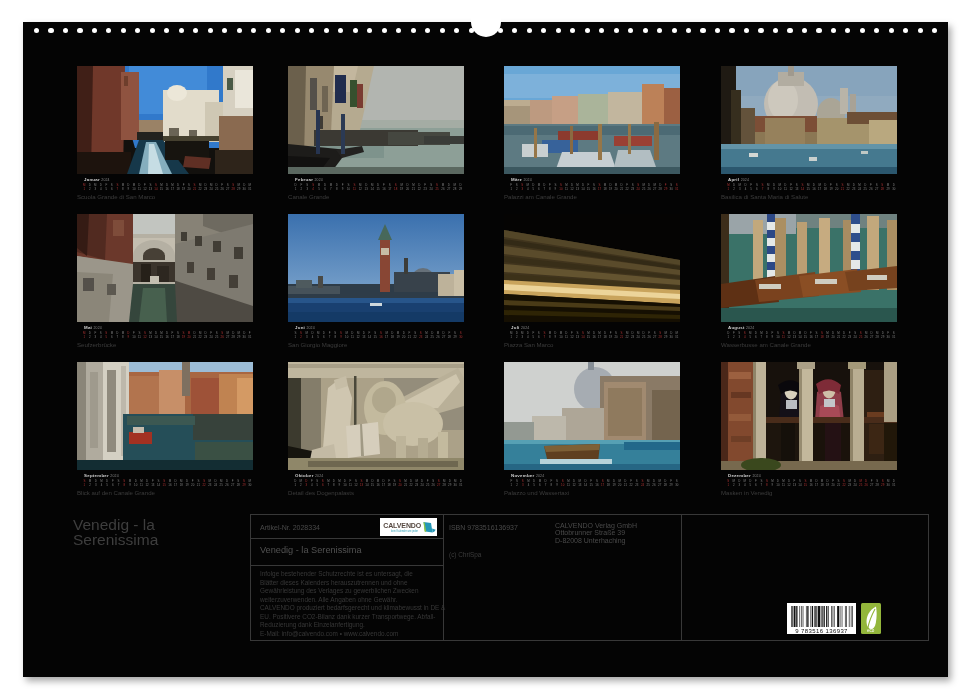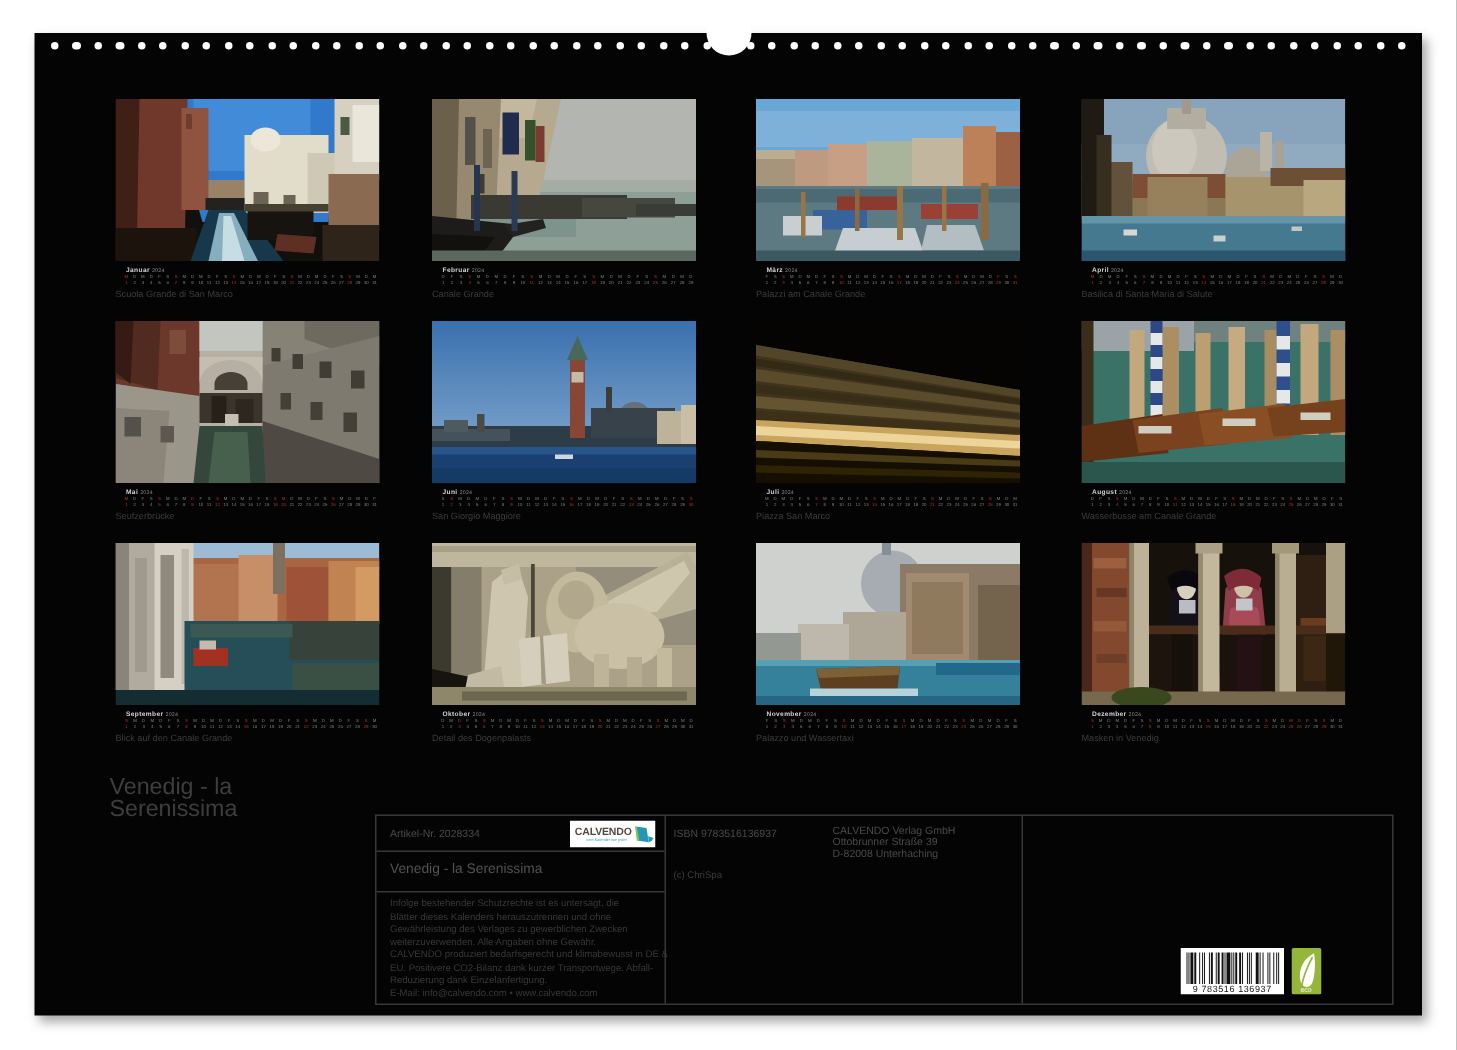--- a/index.html
+++ b/index.html
@@ -14,21 +14,21 @@
 .mn { position:absolute; left:14px; top:6px; font-size:8.8px; letter-spacing:0.3px; color:#d2d2d2; white-space:nowrap; }
 .mn b { font-weight:bold; letter-spacing:0.5px; }
 .mn span { font-size:7px; color:#888; }
 .cr { position:absolute; left:9px; top:18.6px; width:342px; display:flex; justify-content:space-between;
   font-size:5.8px; color:#808080; line-height:7px; }
 .cr.c2 { top:26.2px; }
 .cr i { font-style:normal; flex:1 1 0; text-align:center; }
 .cr i.rd { color:#b13434; }
 .cap { position:absolute; left:0; top:126.5px; font-size:6.1px; color:#3d3d3d; white-space:nowrap; }
 .title { position:absolute; left:50px; top:495px; font-size:15.5px; line-height:15px; color:#3e3e3e; }
-.tbl { position:absolute; left:227px; top:521px; width:679px; height:127px; border:1px solid #383838; }
+.tbl { position:absolute; left:227px; top:492px; width:679px; height:127px; border:1px solid #383838; }
 .vline { position:absolute; top:0; bottom:0; width:1px; background:#383838; }
 .hline { position:absolute; left:0; width:192px; height:1px; background:#383838; }
 .t { position:absolute; white-space:nowrap; }
 </style></head>
 <body>
 <div class="page">
 <b class="hl" style="left:10.9px"></b>
     <b class="hl" style="left:25.4px"></b>
     <b class="hl" style="left:39.9px"></b>
     <b class="hl" style="left:54.4px"></b>

